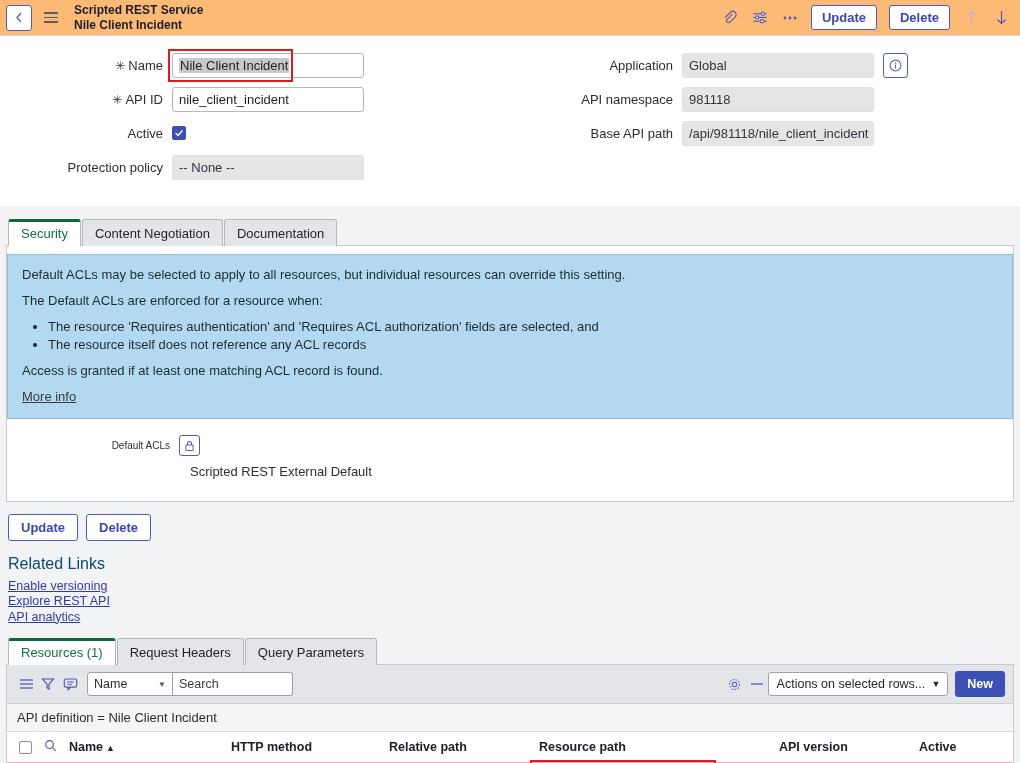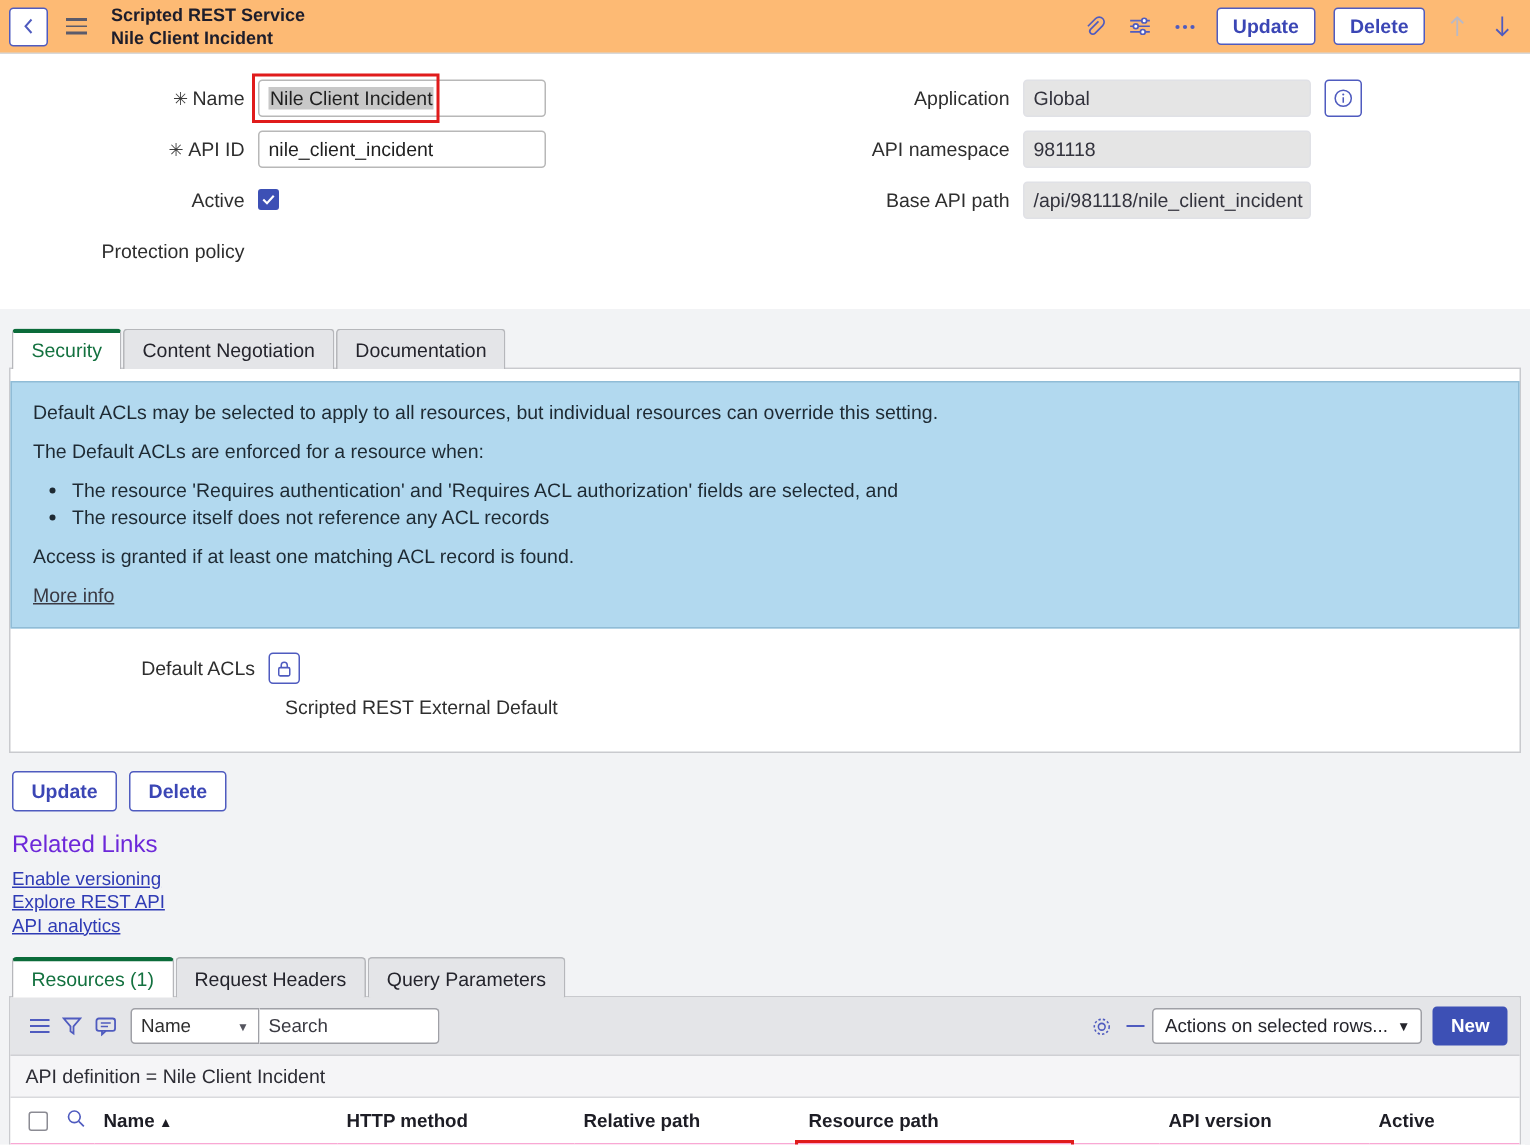--- a/index.html
+++ b/index.html
@@ -194,21 +194,21 @@
 
   .acl-row {
     display: flex;
     align-items: center;
     padding: 16px 0 0 0;
   }
   .acl-label {
     width: 172px;
     text-align: right;
     padding-right: 9px;
-    font-size: 13px;
+    font-size: 10px;
   }
   .lock-btn {
     width: 21px; height: 21px;
     border: 1px solid #4f5bbf;
     border-radius: 3px;
     background: #fff;
     color: #4f5bbf;
     display: flex; align-items: center; justify-content: center;
     cursor: pointer;
   }
@@ -232,21 +232,21 @@
   }
 
   
   .related {
     padding: 14px 0 0 8px;
   }
   .related h3 {
     margin: 0 0 6px 0;
     font-size: 16px;
     font-weight: normal;
-    color: #6d28d9;
+    color: #0c4a6e;
   }
   .related a {
     display: block;
     color: #2f3bb5;
     font-size: 12.5px;
     text-decoration: underline;
     line-height: 1.15;
     margin-bottom: 1px;
   }
 
@@ -442,20 +442,21 @@
       <div class="flabel">Active</div>
       <div class="chk">
         <svg width="10" height="10" viewBox="0 0 10 10">
           <path d="M1.5 5 L4 7.5 L8.5 2.5" fill="none" stroke="#ffffff" stroke-width="1.4"></path>
         </svg>
       </div>
     </div>
 
     <div class="frow">
       <div class="flabel">Protection policy</div>
+      <div class="finput readonly">-- None --</div>
     </div>
 
   </div>
 
   <div class="form-col">
 
     <div class="frow">
       <div class="flabel">Application</div>
       <div class="finput readonly">Global</div>
       <div class="info-circle-btn">

